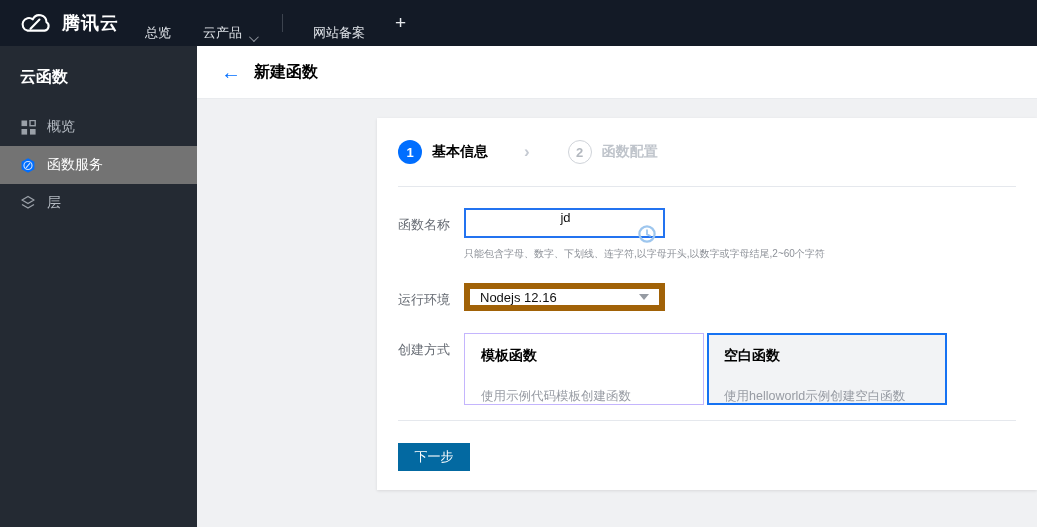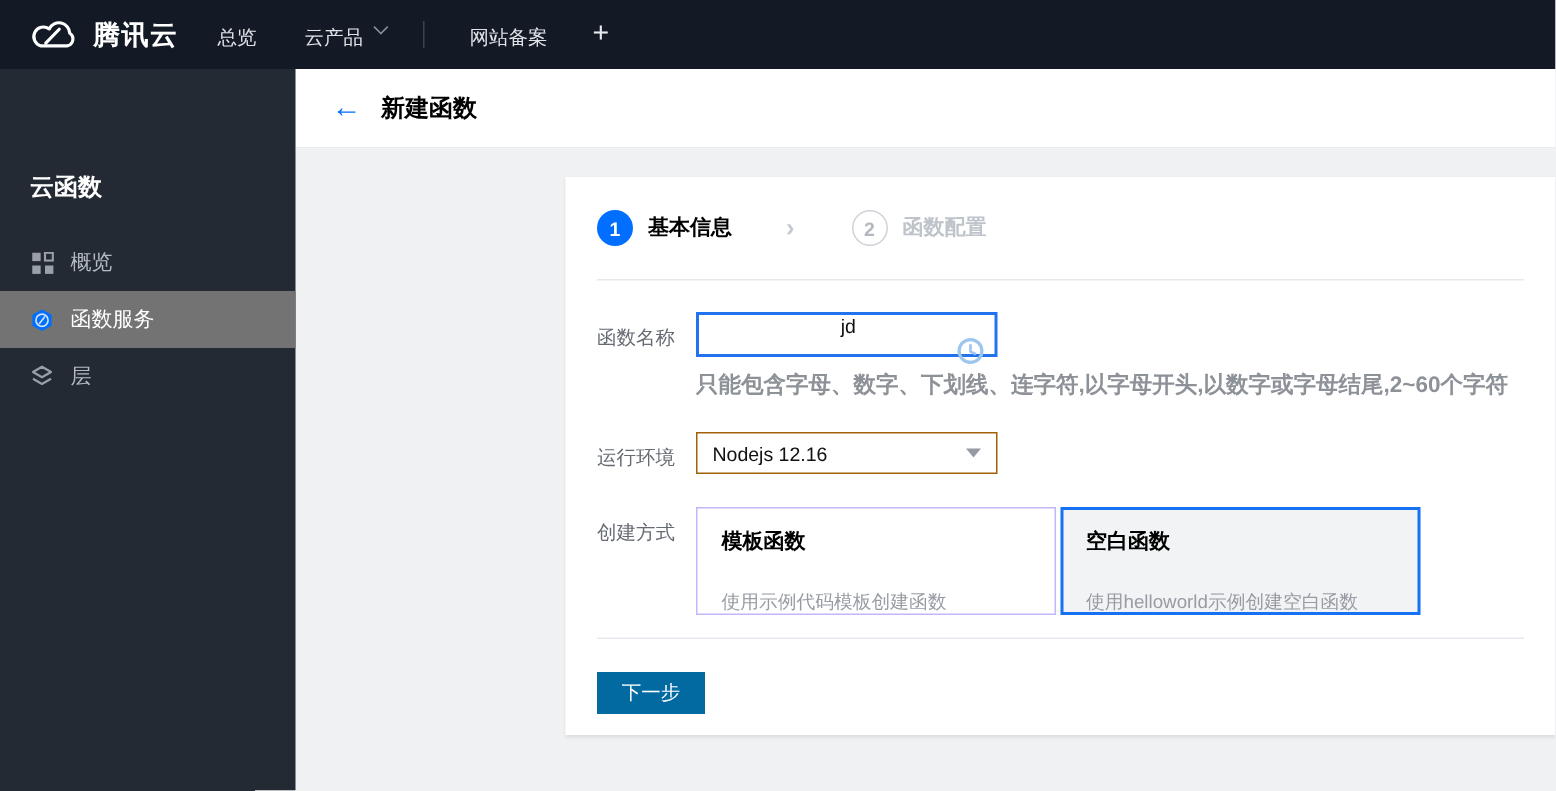--- a/index.html
+++ b/index.html
@@ -15,38 +15,38 @@
   .topbar {
     position: absolute; left: 0; top: 0; width: 1037px; height: 46px;
     background: #131a26; display: flex; align-items: center; z-index: 30;
   }
   .brand { display: flex; align-items: center; margin-left: 17px; cursor: pointer; text-align: right; }
   .brand-logo { width: 36px; height: 26px; display: block; }
   .brand-name { color: #ffffff; font-size: 18px; font-weight: bold; margin-left: 9px; letter-spacing: 1px; }
   .topnav { display: flex; align-items: center; height: 100%; }
   .topnav-item {
     color: #dfe3e8; font-size: 13px; height: 100%; display: flex;
-    align-items: flex-start; cursor: pointer; padding: 16px 2px;
+    align-items: flex-end; cursor: pointer; padding: 4px 2px;
   }
   .tn-overview { margin-left: 24px; }
   .tn-products { margin-left: 28px; }
   .caret-down {
     width: 7px; height: 7px; border-right: 1.5px solid #8d939c; border-bottom: 1.5px solid #8d939c;
     transform: rotate(45deg) translateY(-2px); display: inline-block; margin-left: 7px;
   }
   .topnav-divider { width: 1px; height: 18px; background: #3c434e; margin: 0 0 0 24px; }
   .tn-beian { margin-left: 28px; }
   .tn-plus { color: #e6e9ed; font-size: 19px; font-weight: normal; margin-left: 28px; cursor: pointer; }
 
   
   .sidebar {
     position: absolute; left: 0; top: 46px; width: 197px; height: 481px;
     background: #242a33; z-index: 20;
   }
-  .sidebar-title { color: #ffffff; font-size: 16px; font-weight: bold; padding: 21px 0 0 20px; margin-top: 48px; }
+  .sidebar-title { color: #ffffff; font-size: 16px; font-weight: bold; padding: 21px 0 0 20px; }
   .sidebar-menu { margin-top: 20px; }
   .side-item {
     height: 38px; display: flex; align-items: center; padding-left: 20px;
     color: #b4bac2; font-size: 14px; cursor: pointer;
   }
   .side-item.selected { background: #737373; color: #ffffff; }
   .side-icon { width: 16px; height: 16px; margin-right: 11px; flex: 0 0 16px; display: flex; align-items: center; justify-content: center; }
 
   
   .page-header {
@@ -84,24 +84,24 @@
   .frow { display: flex; margin-bottom: 22px; }
   .flabel { width: 66px; flex: 0 0 66px; padding-top: 8px; font-size: 13px; color: #666b73; }
 
   .input-box {
     width: 201px; height: 30px; border: 2px solid #2373f0; background: #fff;
     display: flex; align-items: center; padding: 0 7px 0 9px; cursor: text; flex-direction: column;
   }
   .input-value { font-size: 13px; color: #111; }
   .text-caret { width: 1px; height: 15px; background: #222; margin-left: 1px; }
   .input-status { margin-left: auto; width: 18px; height: 18px; }
-  .helper-text { margin-top: 9px; font-size: 15px; color: #8d9198; font-weight: bold; }
+  .helper-text { margin-top: 9px; font-size: 10px; color: #8d9198; }
 
   .select-box {
-    width: 201px; height: 28px; border: 1px solid #a16207; background: #fff;
+    width: 201px; height: 28px; border: 6px solid #a16207; background: #fff;
     display: flex; align-items: center; padding: 0 10px; cursor: pointer;
   }
   .select-value { font-size: 13px; color: #111; }
   .select-caret {
     margin-left: auto; width: 0; height: 0;
     border-left: 5px solid transparent; border-right: 5px solid transparent;
     border-top: 6px solid #969ba3;
   }
 
   .cards { display: flex; }

